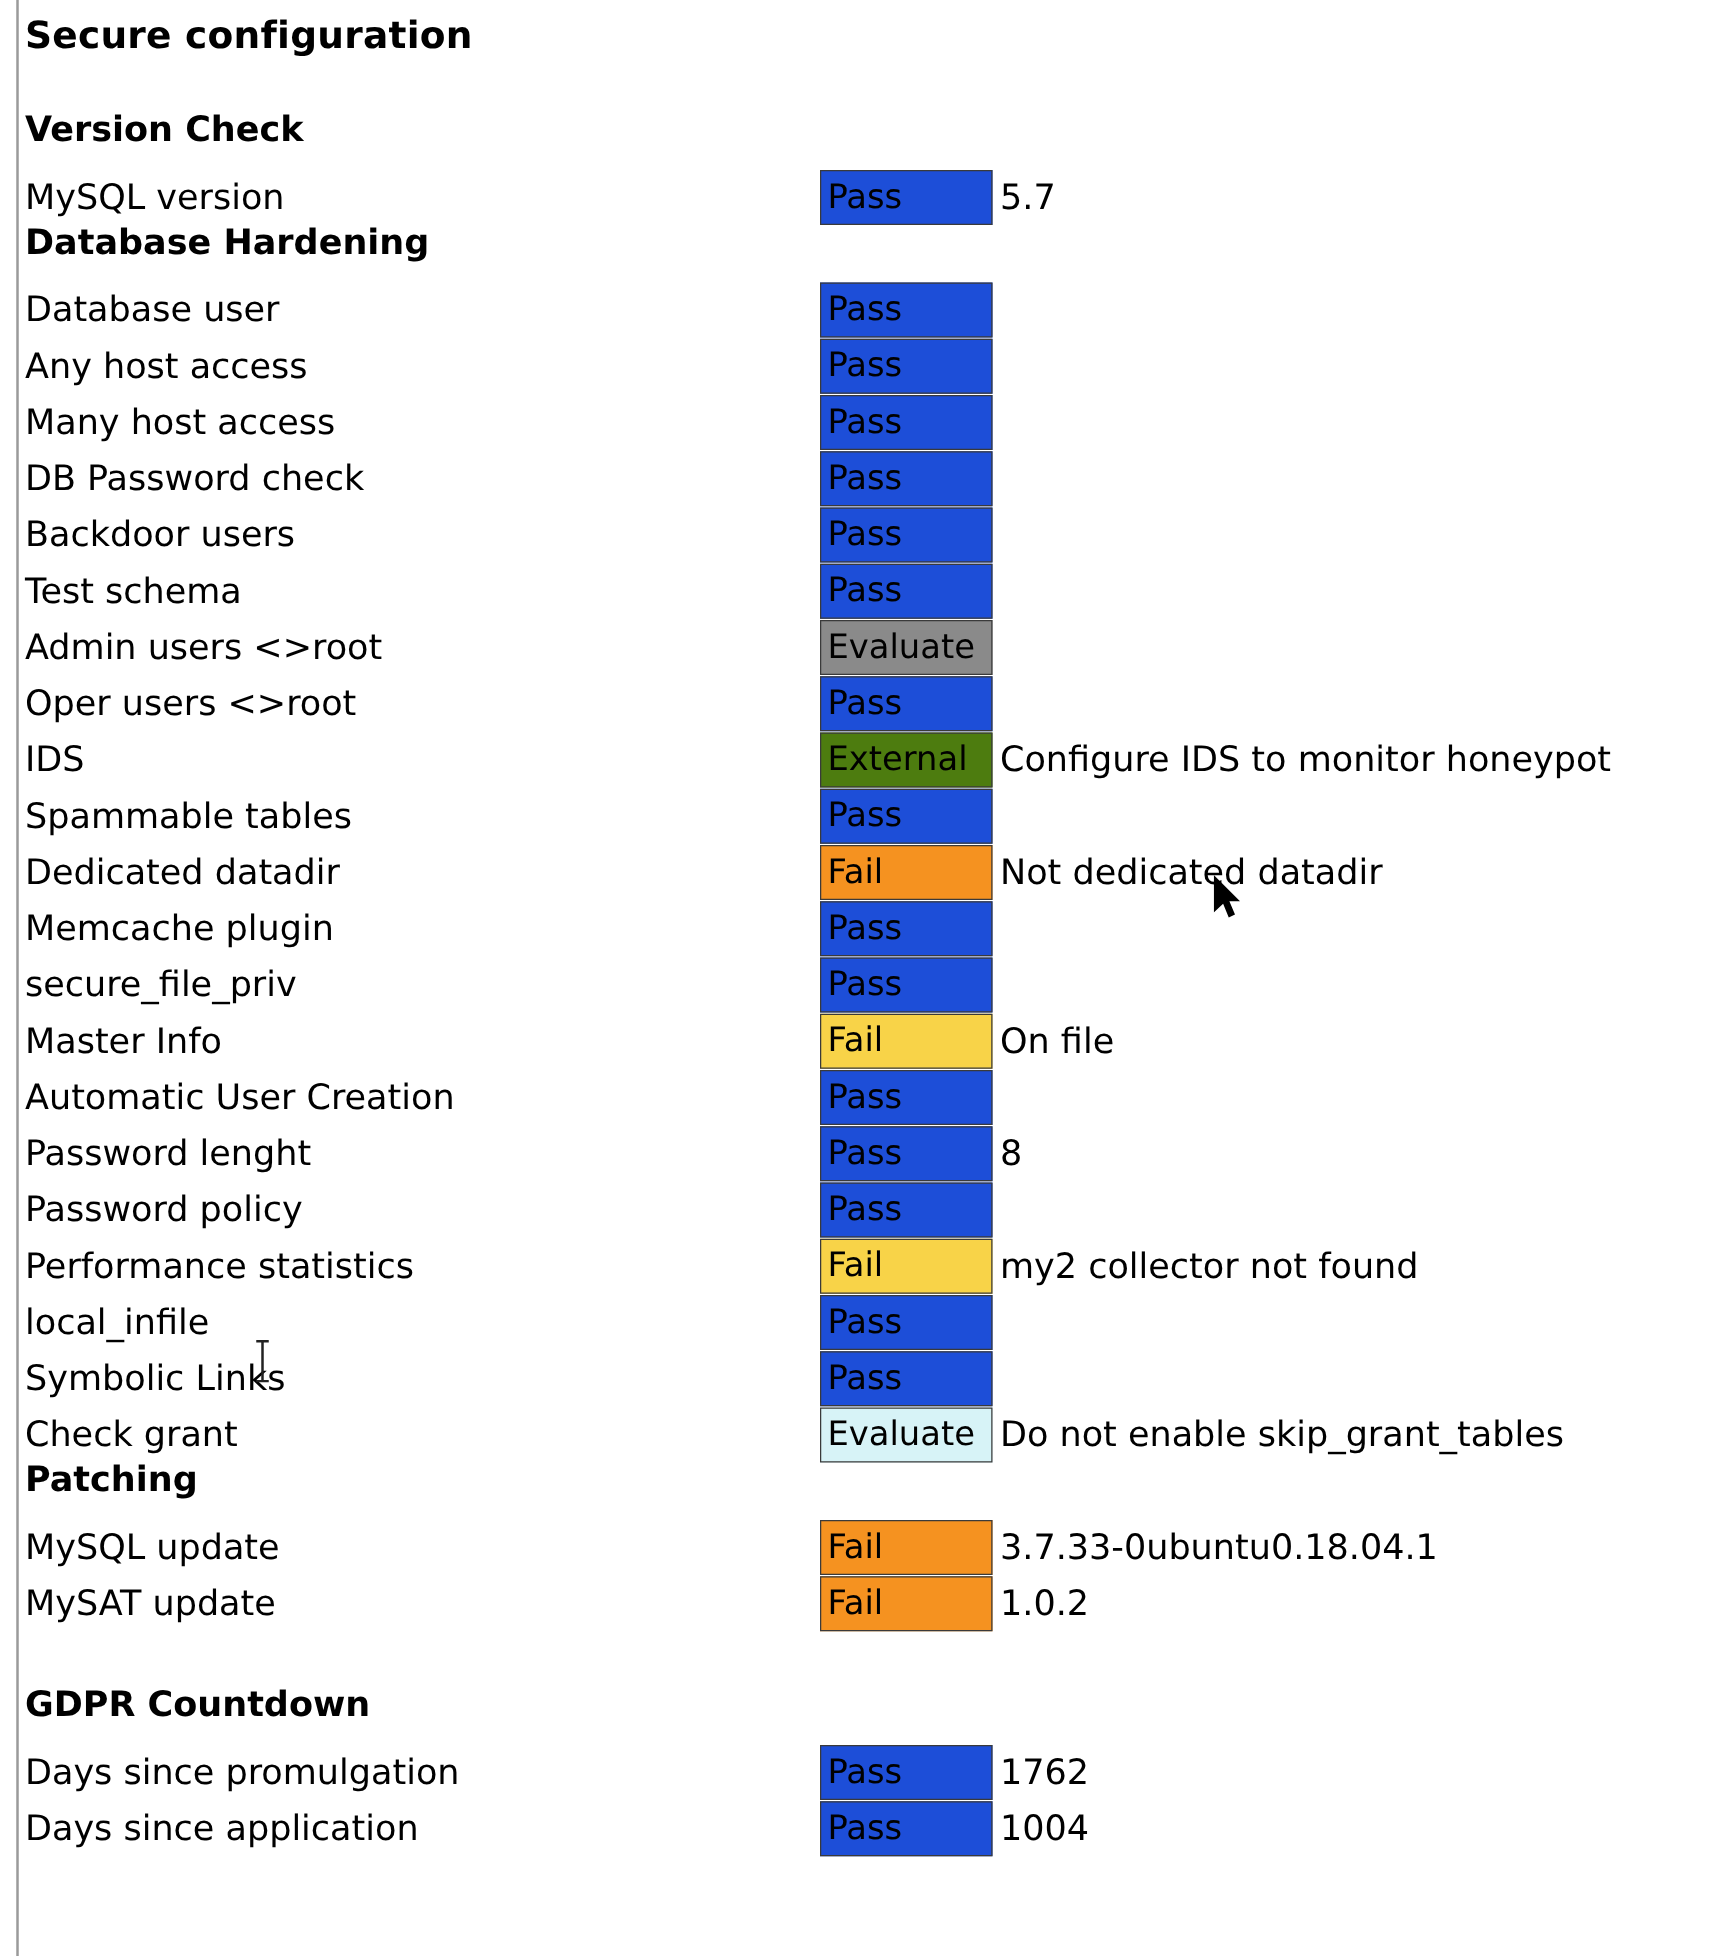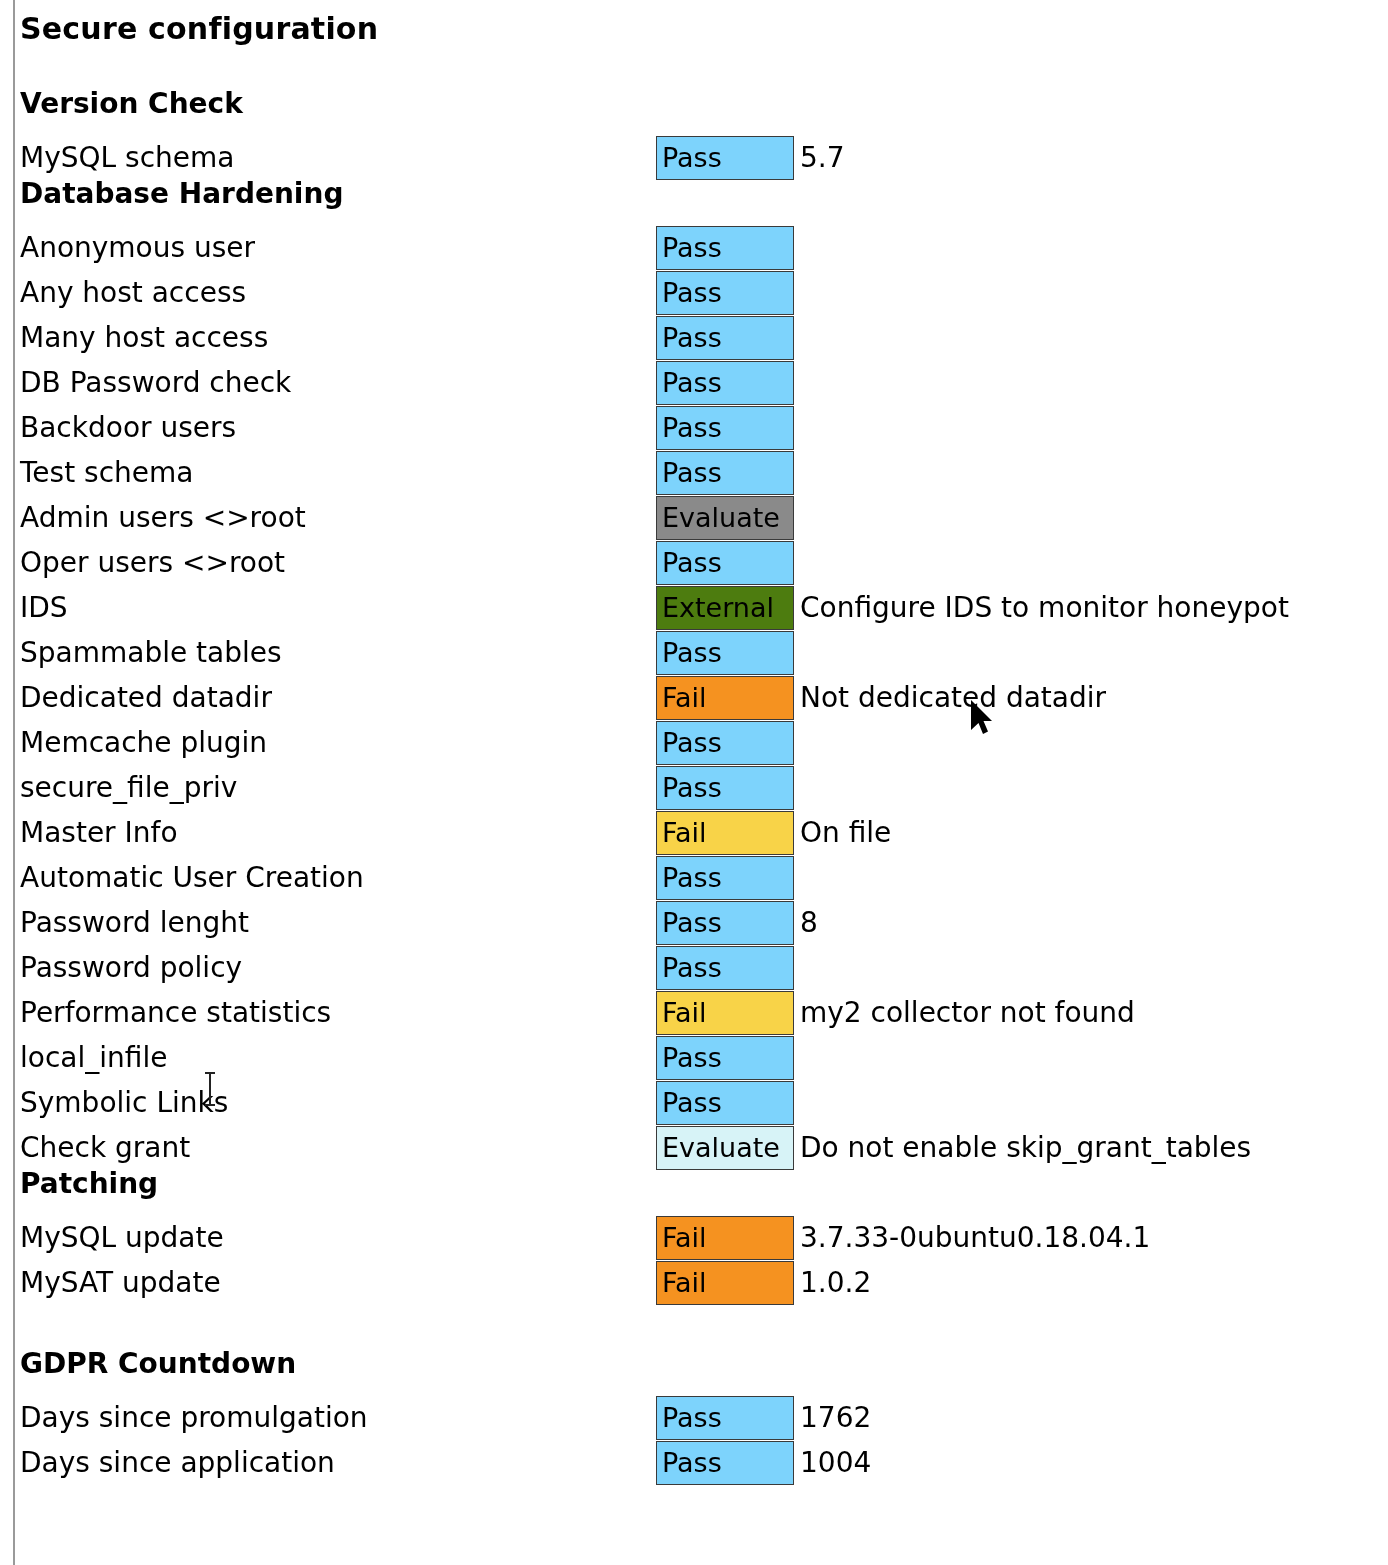--- a/index.html
+++ b/index.html
@@ -68,21 +68,21 @@
     height: 44px;
     box-sizing: border-box;
     border: 1px solid #3a3a3a;
     display: flex;
     align-items: center;
     font-size: 27px;
     padding-left: 5px;
     color: #000;
     margin-left: 0px;
   }
-  .badge.pass { background: #7dd3fc; }
+  .badge.pass { background: #1d4ed8; }
   .badge.fail-orange { background: #f59220; }
   .badge.fail-yellow { background: #f8d348; }
   .badge.evaluate-grey { background: #8a8a8a; }
   .badge.external { background: #4d7c0f; }
   .badge.evaluate-cyan { background: #d7f3f7; }
 
   .note {
     font-size: 28px;
     line-height: 1.0;
     padding-left: 6px;
@@ -126,31 +126,31 @@
 
     <div class="title">Secure configuration</div>
 
     <div class="spacer-lg"></div>
 
     <div class="head-row">
       <span class="section-head">Version Check</span>
     </div>
 
     <div class="row">
-      <span class="label">MySQL schema</span>
+      <span class="label">MySQL version</span>
       <span class="badge pass">Pass</span>
       <span class="note">5.7</span>
     </div>
 
     <div class="head-row">
       <span class="section-head">Database Hardening</span>
     </div>
 
     <div class="row">
-      <span class="label">Anonymous user</span>
+      <span class="label">Database user</span>
       <span class="badge pass">Pass</span>
       <span class="note"></span>
     </div>
     <div class="row">
       <span class="label">Any host access</span>
       <span class="badge pass">Pass</span>
       <span class="note"></span>
     </div>
     <div class="row">
       <span class="label">Many host access</span>

